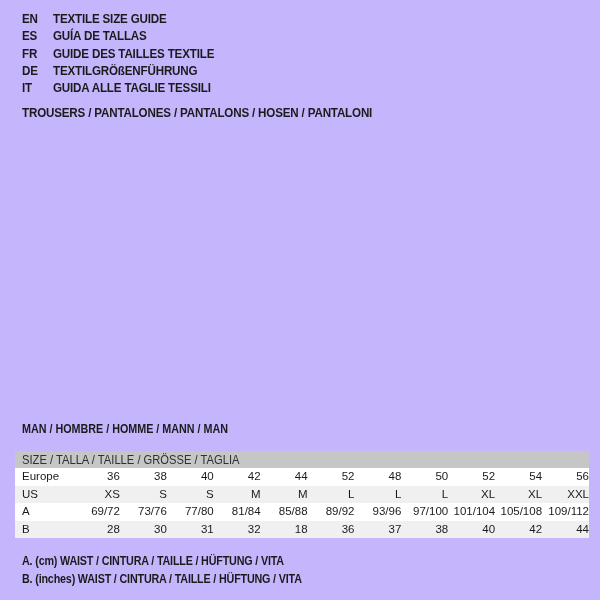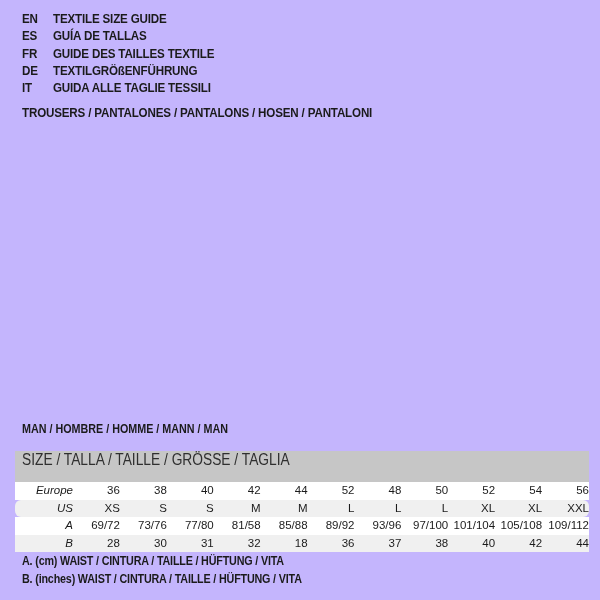--- a/index.html
+++ b/index.html
@@ -21,25 +21,25 @@
 
   
   .figure-wrap { position:absolute; left:400px; top:0; width:200px; height:420px; }
 
   
   .section-title { position:absolute; left:22px; top:421px; height:17px; line-height:17px;
                    font-weight:bold; font-size:12.5px; white-space:nowrap; }
 
   
   .size-table { position:absolute; left:15px; top:451px; width:574px; font-size:11.5px; }
-  .thead { height:31px; line-height:17px; padding-left:7px;
-           font-size:16px; color:#2f2f2f; white-space:nowrap; }
+  .thead { height:17px; line-height:17px; padding-left:7px;
+           font-size:13px; color:#2f2f2f; white-space:nowrap; }
   .thead .cond { display:inline-block; }
   .trow { display:flex; height:17.5px; line-height:17.5px; }
-  .tlabel { flex:0 0 58px; width:58px; padding-left:7px; box-sizing:border-box; text-align:right;font-style:italic; }
+  .tlabel { flex:0 0 58px; width:58px; padding-left:7px; box-sizing:border-box; text-align:left; }
   .tcell { flex:1 1 0; text-align:right; white-space:nowrap; }
 
   
   .notes { position:absolute; left:22px; top:553px; width:420px; }
   .note-line { height:17.5px; line-height:17.5px; font-weight:bold; font-size:12.5px;
                letter-spacing:-0.2px; white-space:nowrap; }
 </style>
 </head>
 <body>
 
@@ -85,40 +85,40 @@
           <div class="tcell">40</div>
           <div class="tcell">42</div>
           <div class="tcell">44</div>
           <div class="tcell">52</div>
           <div class="tcell">48</div>
           <div class="tcell">50</div>
           <div class="tcell">52</div>
           <div class="tcell">54</div>
           <div class="tcell">56</div>
         </div>
-        <div class="trow" style="background: rgb(240, 240, 240); border-radius: 6px;">
+        <div class="trow" style="background: rgb(240, 240, 240);">
           <div class="tlabel">US</div>
           <div class="tcell">XS</div>
           <div class="tcell">S</div>
           <div class="tcell">S</div>
           <div class="tcell">M</div>
           <div class="tcell">M</div>
           <div class="tcell">L</div>
           <div class="tcell">L</div>
           <div class="tcell">L</div>
           <div class="tcell">XL</div>
           <div class="tcell">XL</div>
           <div class="tcell">XXL</div>
         </div>
         <div class="trow" style="background: rgb(255, 255, 255);">
           <div class="tlabel">A</div>
           <div class="tcell">69/72</div>
           <div class="tcell">73/76</div>
           <div class="tcell">77/80</div>
-          <div class="tcell">81/58</div>
+          <div class="tcell">81/84</div>
           <div class="tcell">85/88</div>
           <div class="tcell">89/92</div>
           <div class="tcell">93/96</div>
           <div class="tcell">97/100</div>
           <div class="tcell">101/104</div>
           <div class="tcell">105/108</div>
           <div class="tcell">109/112</div>
         </div>
         <div class="trow" style="background: rgb(240, 240, 240);">
           <div class="tlabel">B</div>

